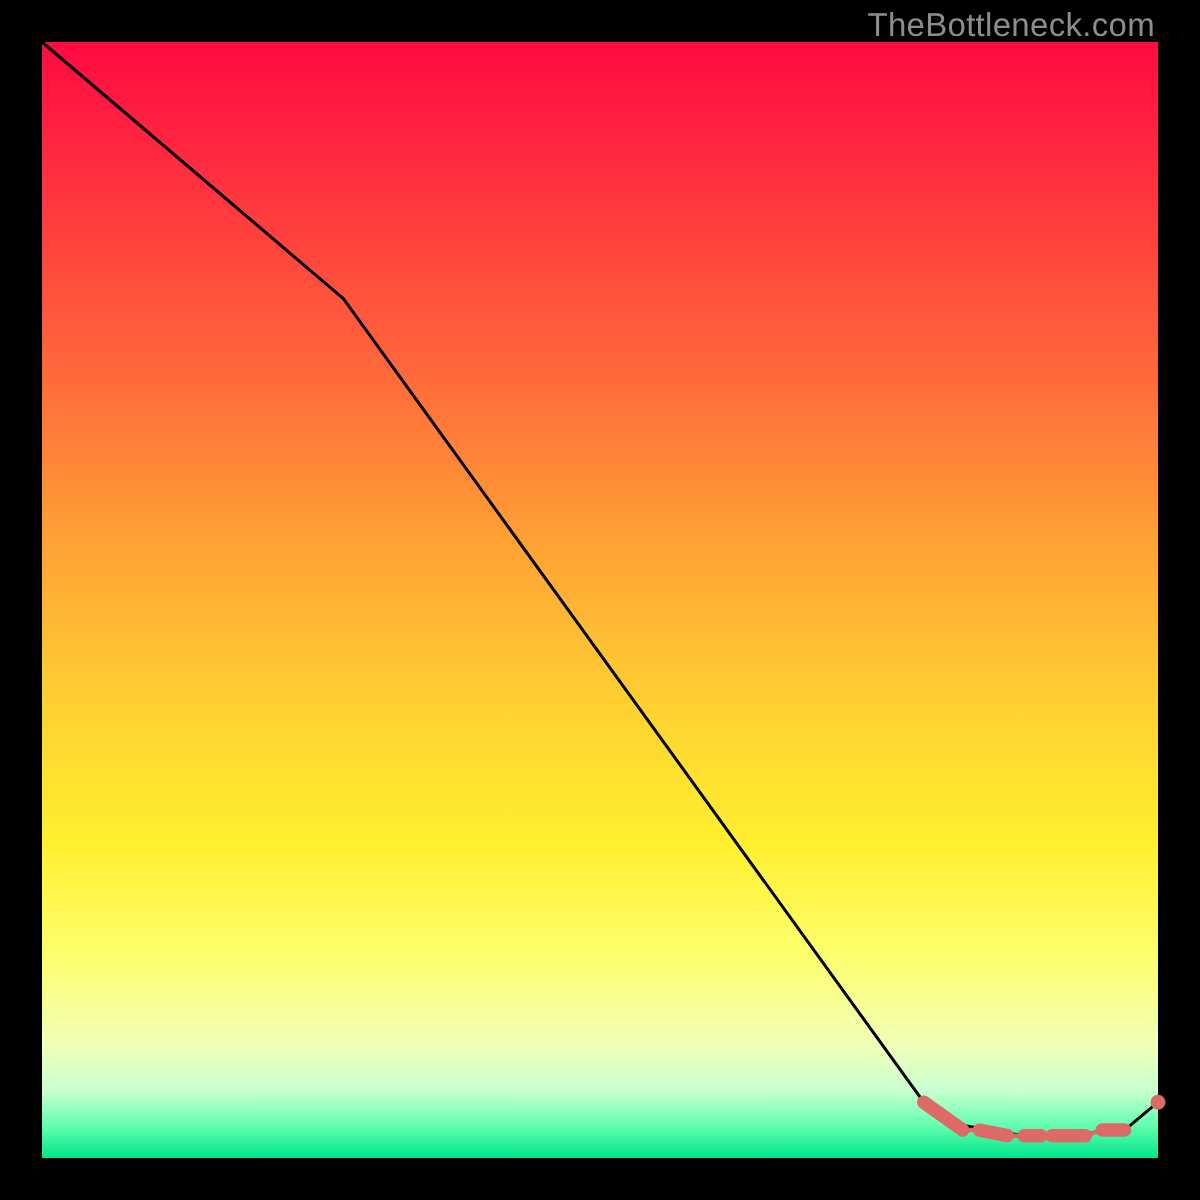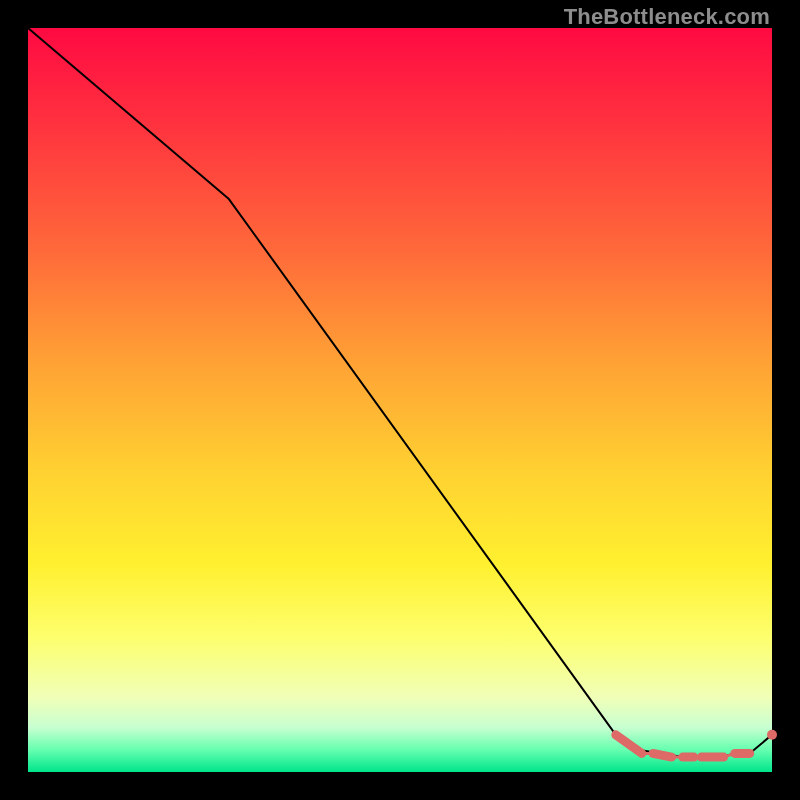--- a/index.html
+++ b/index.html
@@ -38,21 +38,21 @@
       #66ffb0 97%,
       #00e58b 100%
     );
   }
   .watermark {
     position: absolute;
     top: 4px;
     right: 30px;
     color: #8d8d8d;
     font-size: 22px;
-    font-weight: 700;
+    font-weight: 400;
     letter-spacing: 0.2px;
   }
   svg.overlay {
     position: absolute;
     left: 28px;
     top: 28px;
     width: 744px;
     height: 744px;
     overflow: visible;
   }

